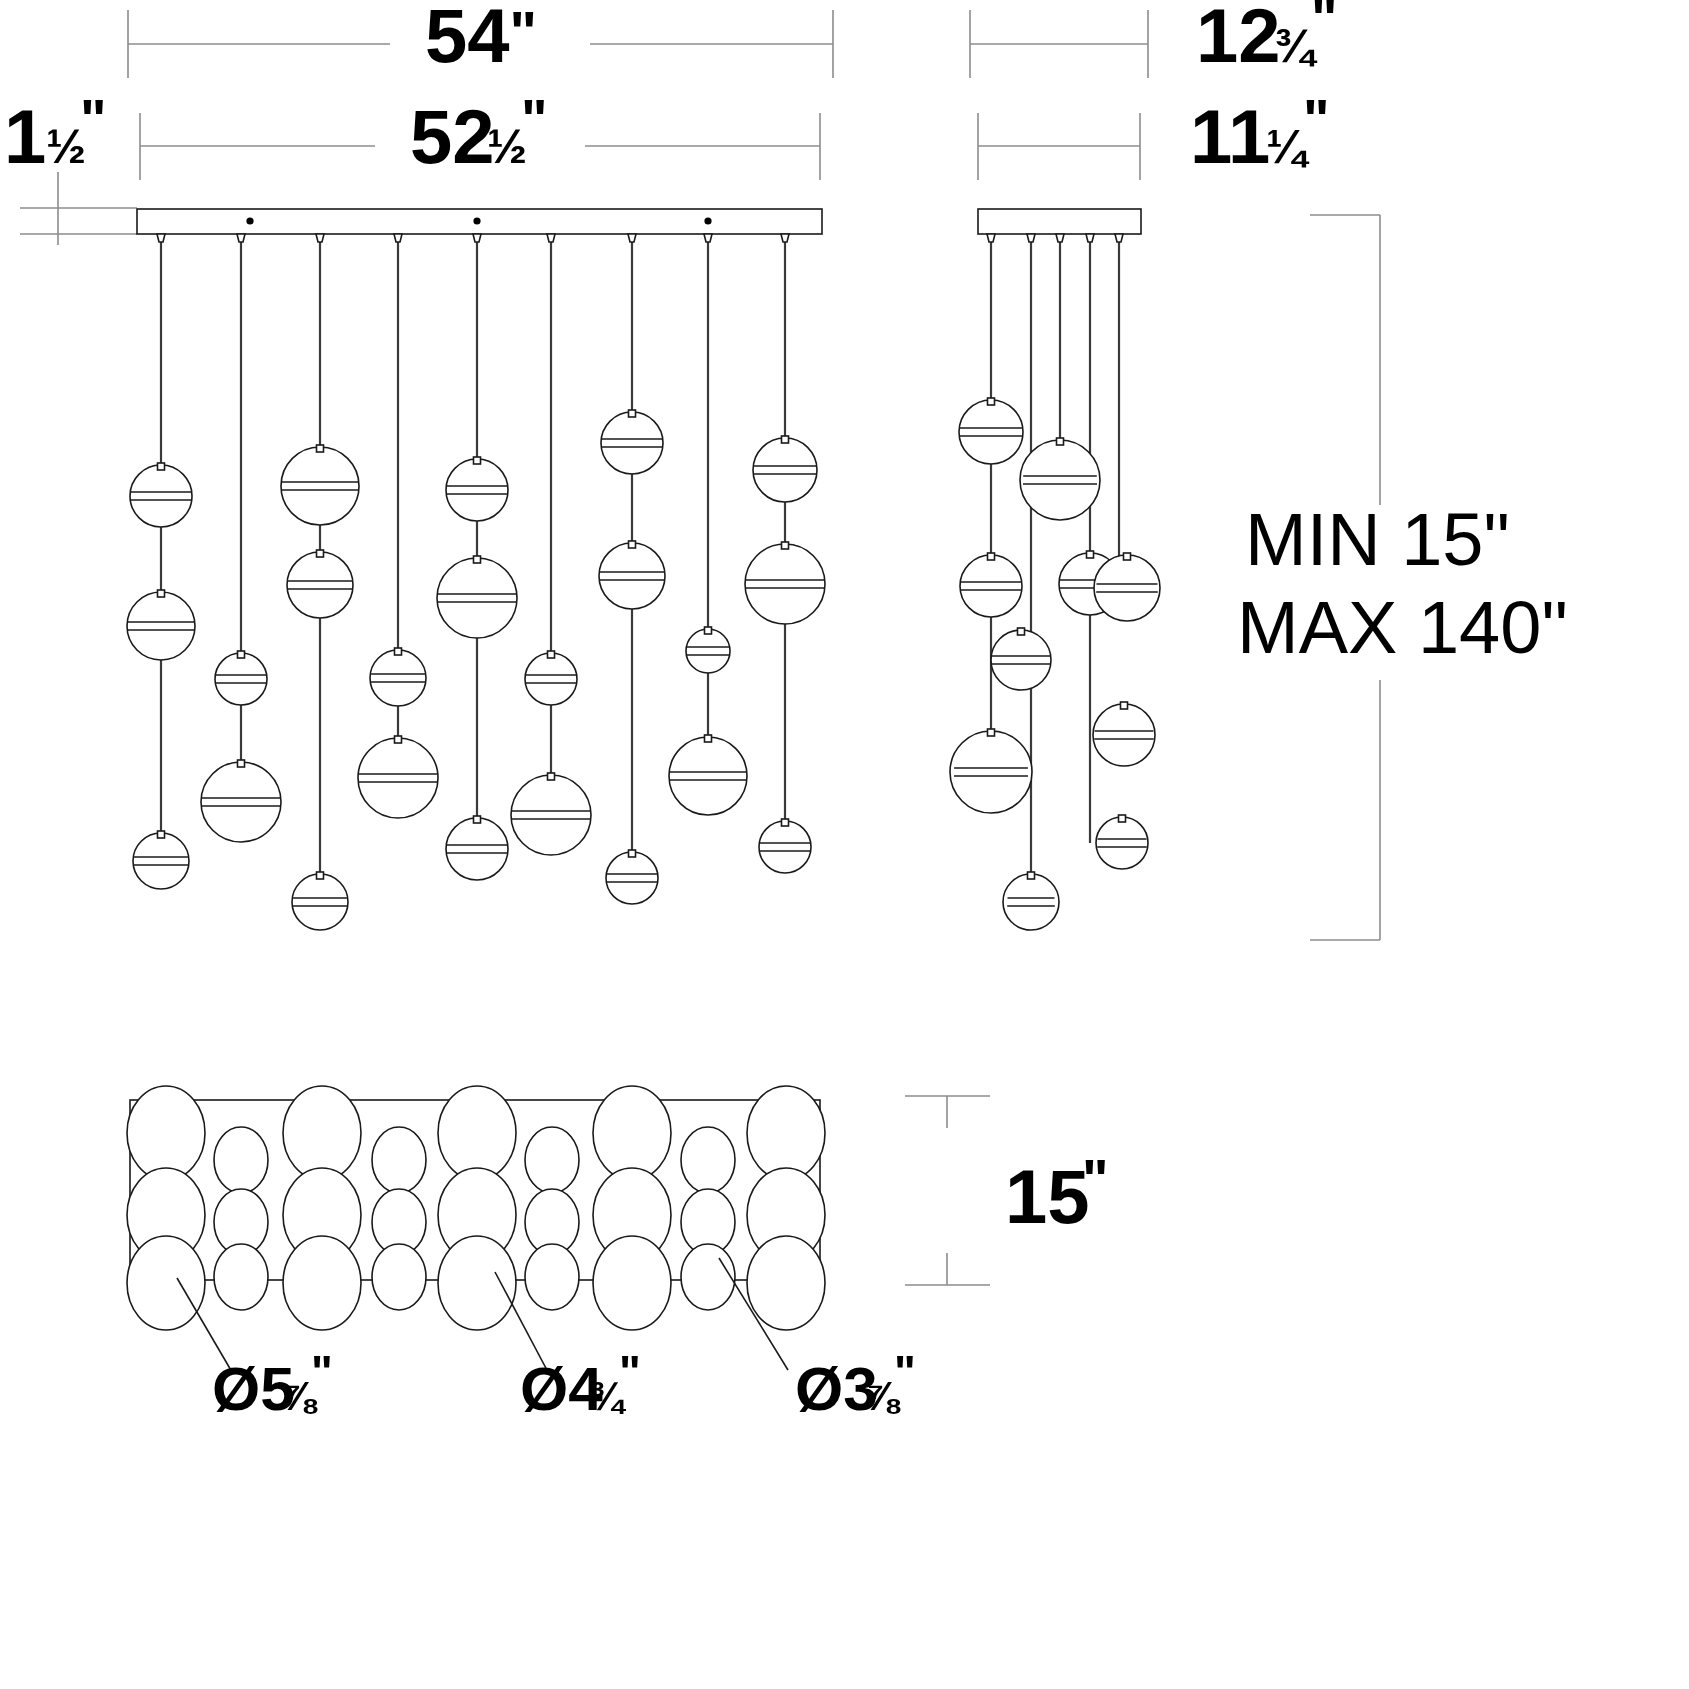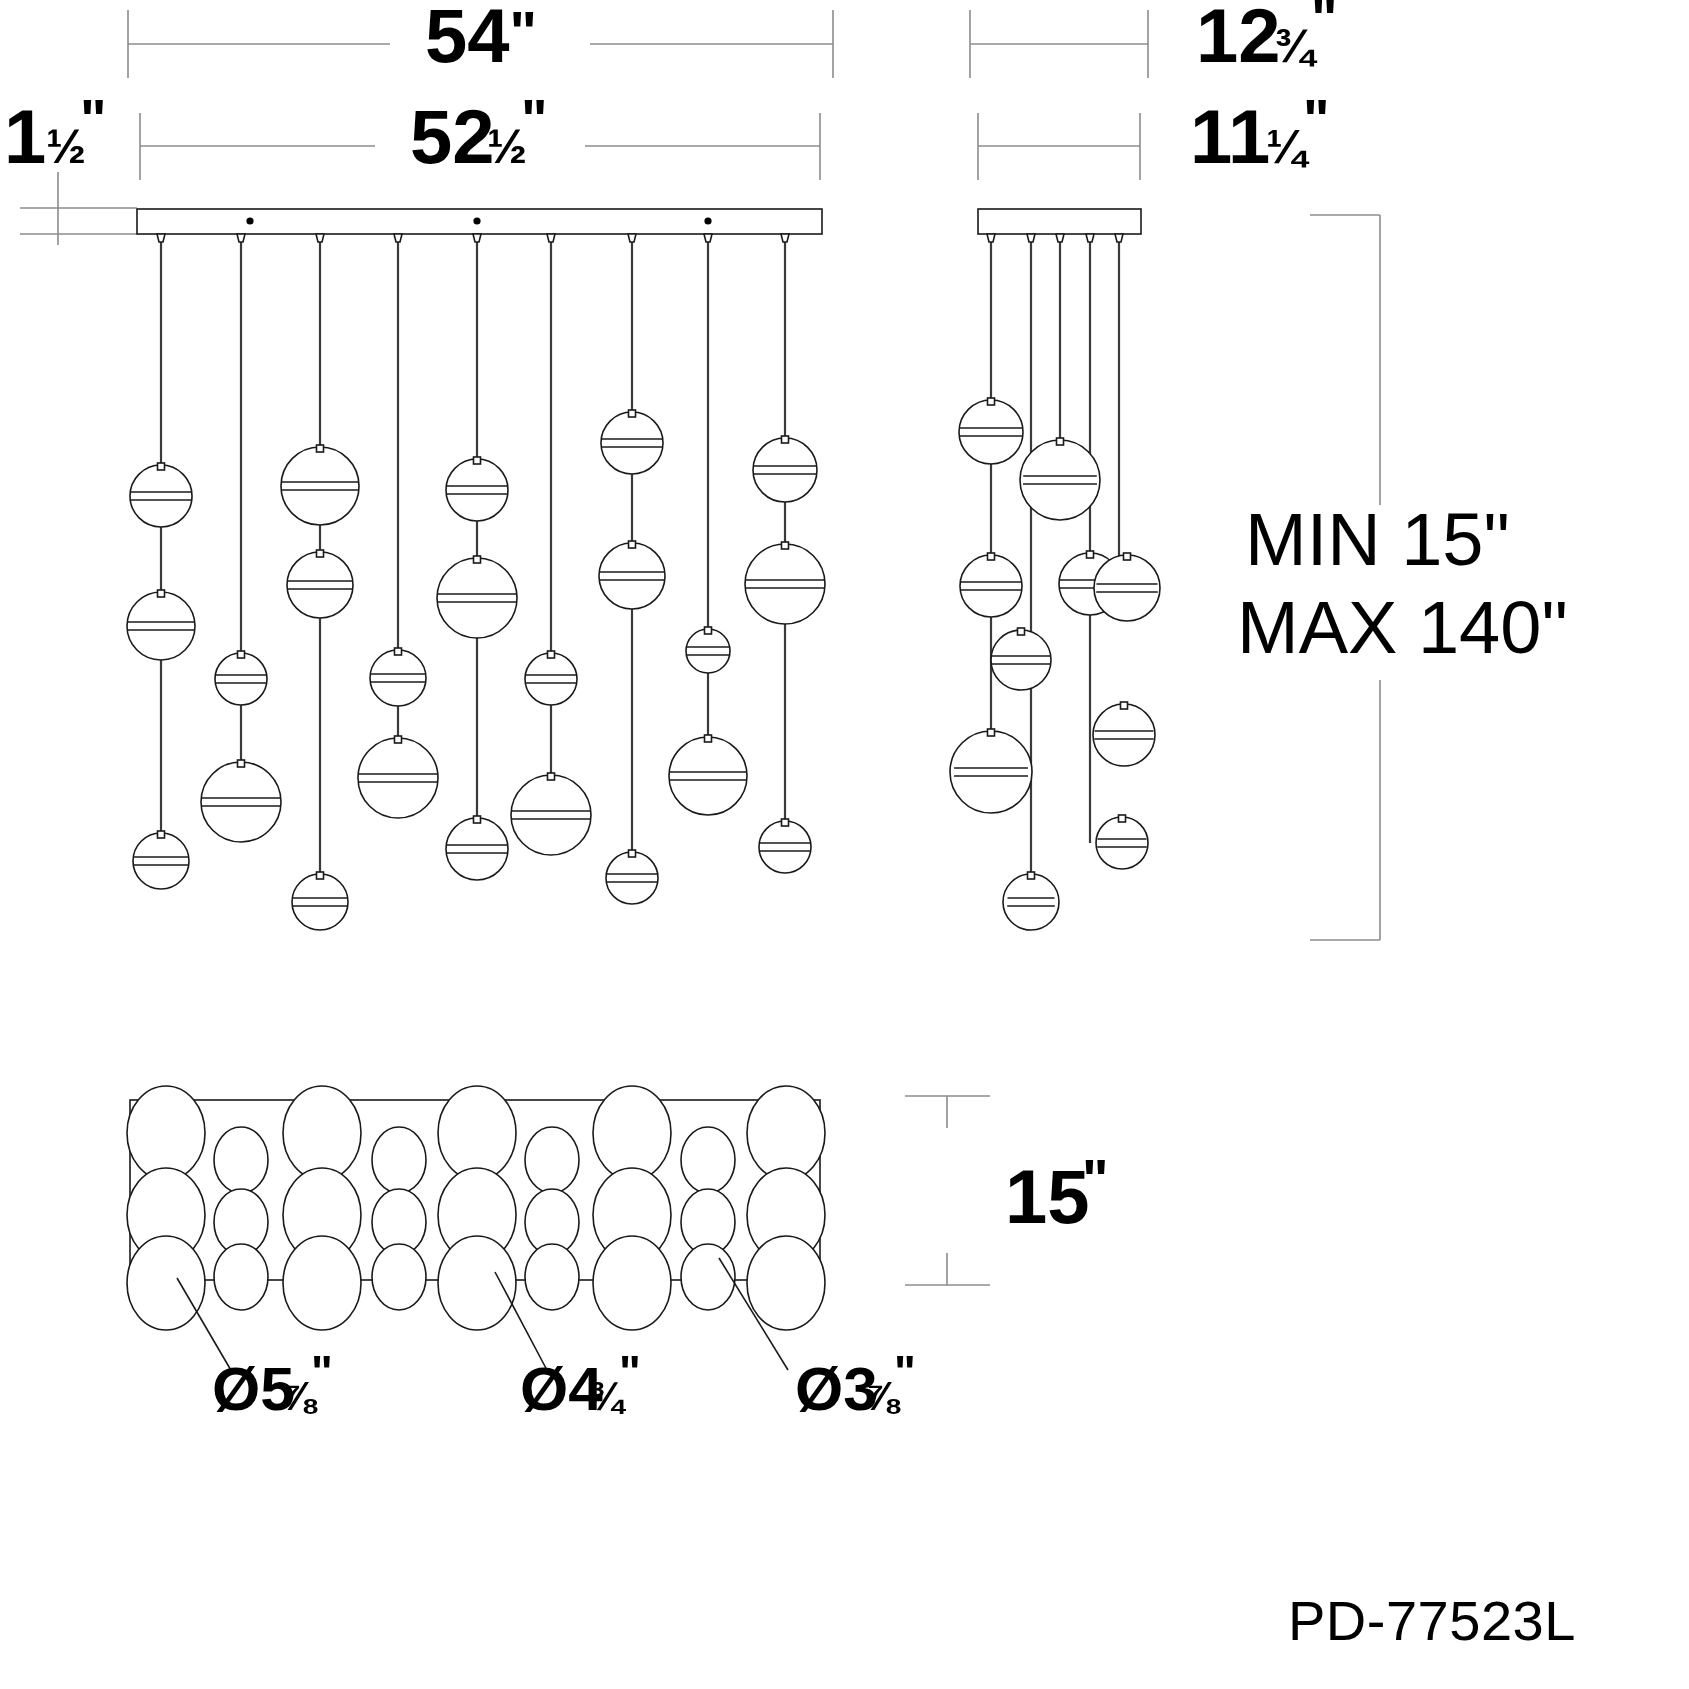--- a/index.html
+++ b/index.html
@@ -449,20 +449,19 @@
     <text class="dimtext" x="590" y="1410" font-size="40" text-anchor="start">¾</text>
     <text class="dimtext" x="619" y="1388" font-size="46" text-anchor="start">"</text>
   </g>
   <g>
     <text class="dimtext" x="795" y="1410" font-size="62" text-anchor="start">Ø3</text>
     <text class="dimtext" x="865" y="1410" font-size="40" text-anchor="start">⅞</text>
     <text class="dimtext" x="894" y="1388" font-size="46" text-anchor="start">"</text>
   </g>
 </svg>
 
-<div style="position:absolute;left:1288px;top:1588px;font-size:56px;font-weight:400;letter-spacing:0.5px;">PD-77523L</div>
 
 <div style="position:absolute;left:0;top:0;width:0;height:0;overflow:hidden;" aria-hidden="true">
   
   
 </div>
 
 </div>
 
 </body></html>

